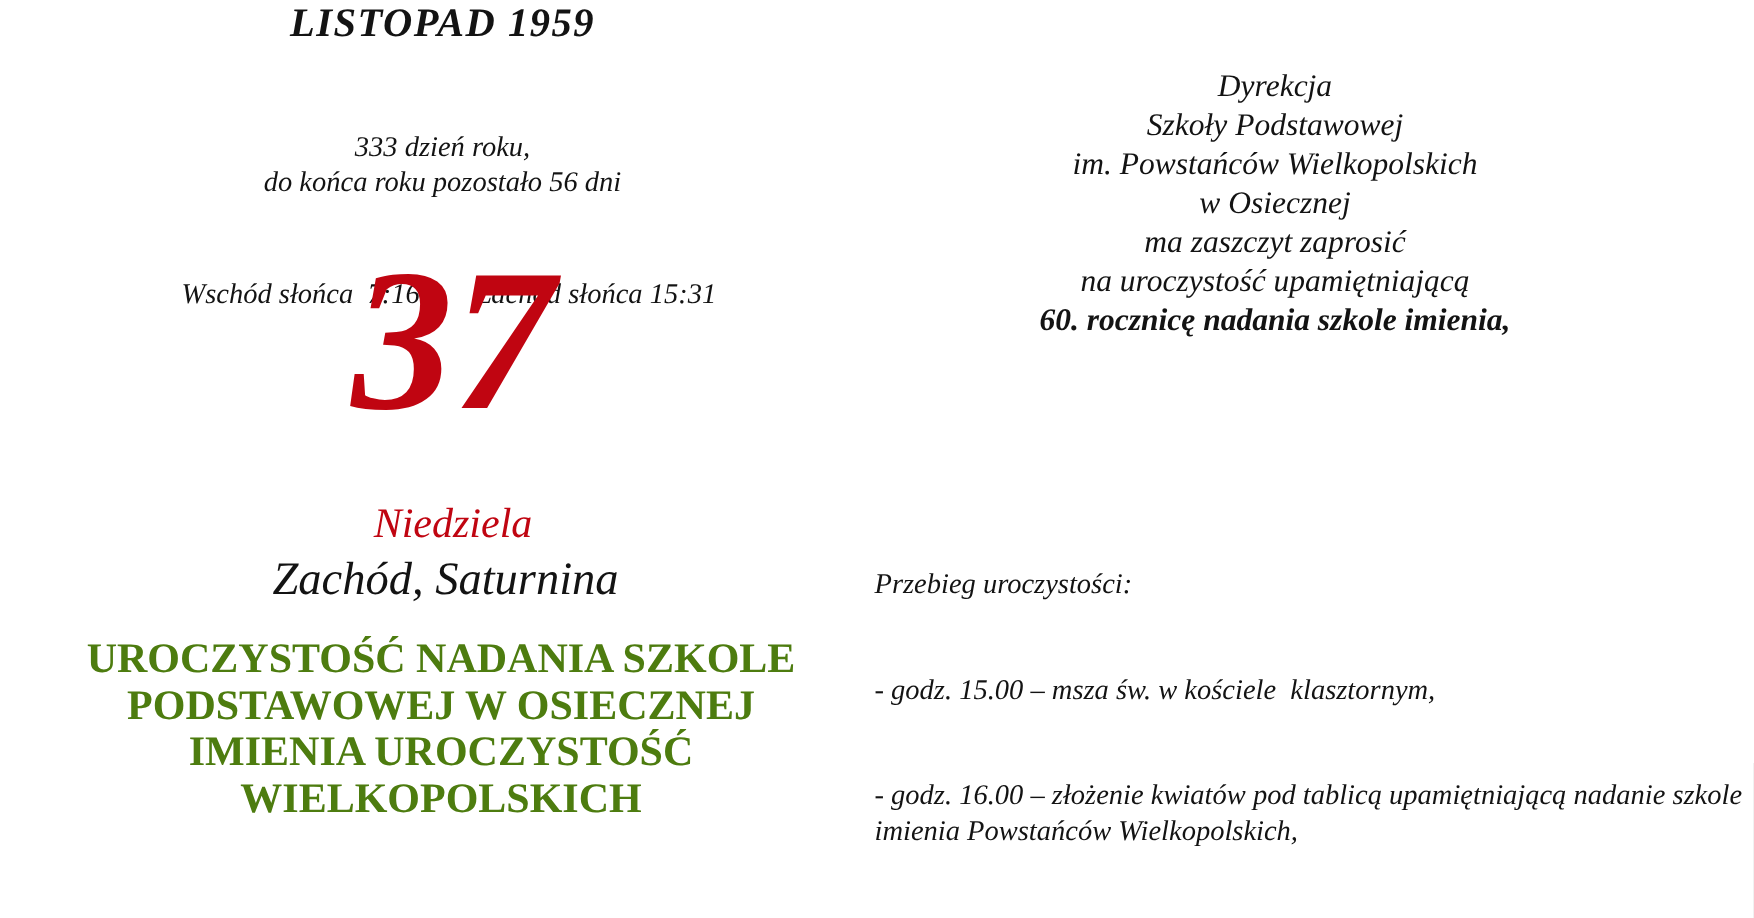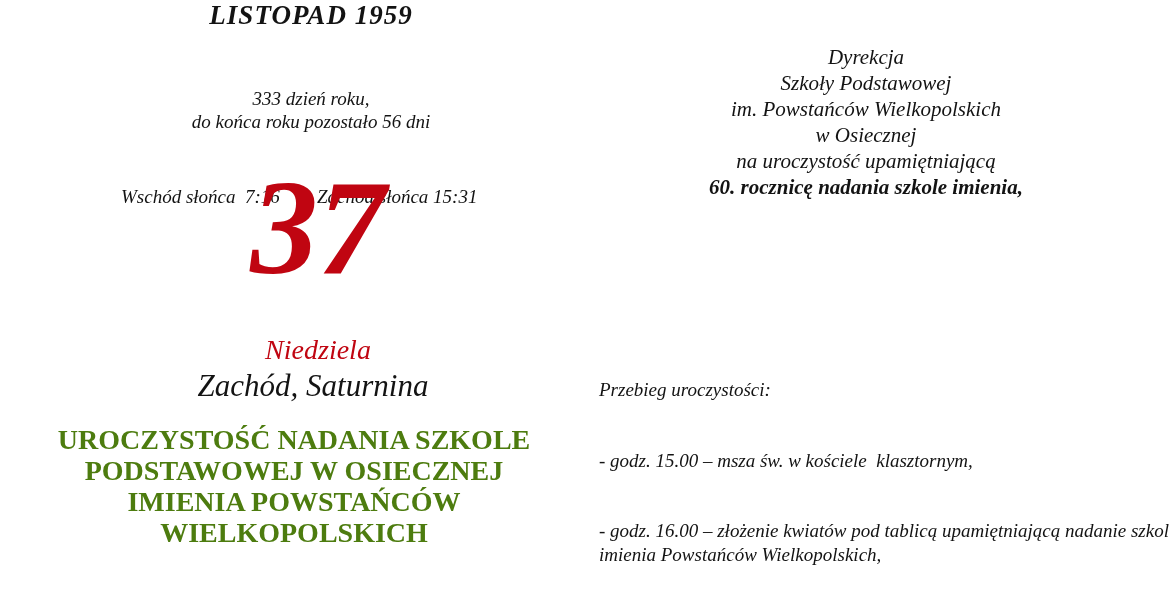--- a/index.html
+++ b/index.html
@@ -8,21 +8,20 @@
     width: 1169px;
     height: 612px;
     margin: 0 auto;
     background: #ffffff;
     overflow: hidden;
     color: #131313;
   }
   .chancery {
     font-family: "Liberation Serif", "DejaVu Serif", serif;
     font-style: italic;
-    padding-left: 16px;
   }
   .centered { text-align: center; }
 
   
   .month-year {
     position: absolute; left: 0; top: 28; width: 590px;
     font-size: 27px; font-weight: bold; letter-spacing: 1px;
   }
   .day-of-year {
     position: absolute; left: 0; top: 87px; width: 590px;
@@ -89,31 +88,32 @@
 
     <div class="day-number chancery">37</div>
 
     <div class="weekday chancery centered">Niedziela</div>
 
     <div class="name-days chancery centered">Zachód, Saturnina</div>
 
     <div class="announcement">
       <div>UROCZYSTOŚĆ NADANIA SZKOLE</div>
       <div>PODSTAWOWEJ W OSIECZNEJ</div>
-      <div>IMIENIA POWSTAŃCÓW</div>
+      <div>IMIENIA UROCZYSTOŚĆ</div>
       <div>WIELKOPOLSKICH</div>
     </div>
   </section>
 
   <section>
     <div class="invitation chancery">
       <div>Dyrekcja</div>
       <div>Szkoły Podstawowej</div>
       <div>im. Powstańców Wielkopolskich</div>
       <div>w Osiecznej</div>
+      <div>ma zaszczyt zaprosić</div>
       <div>na uroczystość upamiętniającą</div>
       <div class="highlight">60. rocznicę nadania szkole imienia,</div>
     </div>
 
     <div class="program chancery">
       <div class="prog-heading">Przebieg uroczystości:</div>
       <div class="prog-item">- godz. 15.00 – msza św. w kościele  klasztornym,</div>
       <div class="prog-item">- godz. 16.00 – złożenie kwiatów pod tablicą upamiętniającą nadanie szkole imienia Powstańców Wielkopolskich,</div>
       
       

